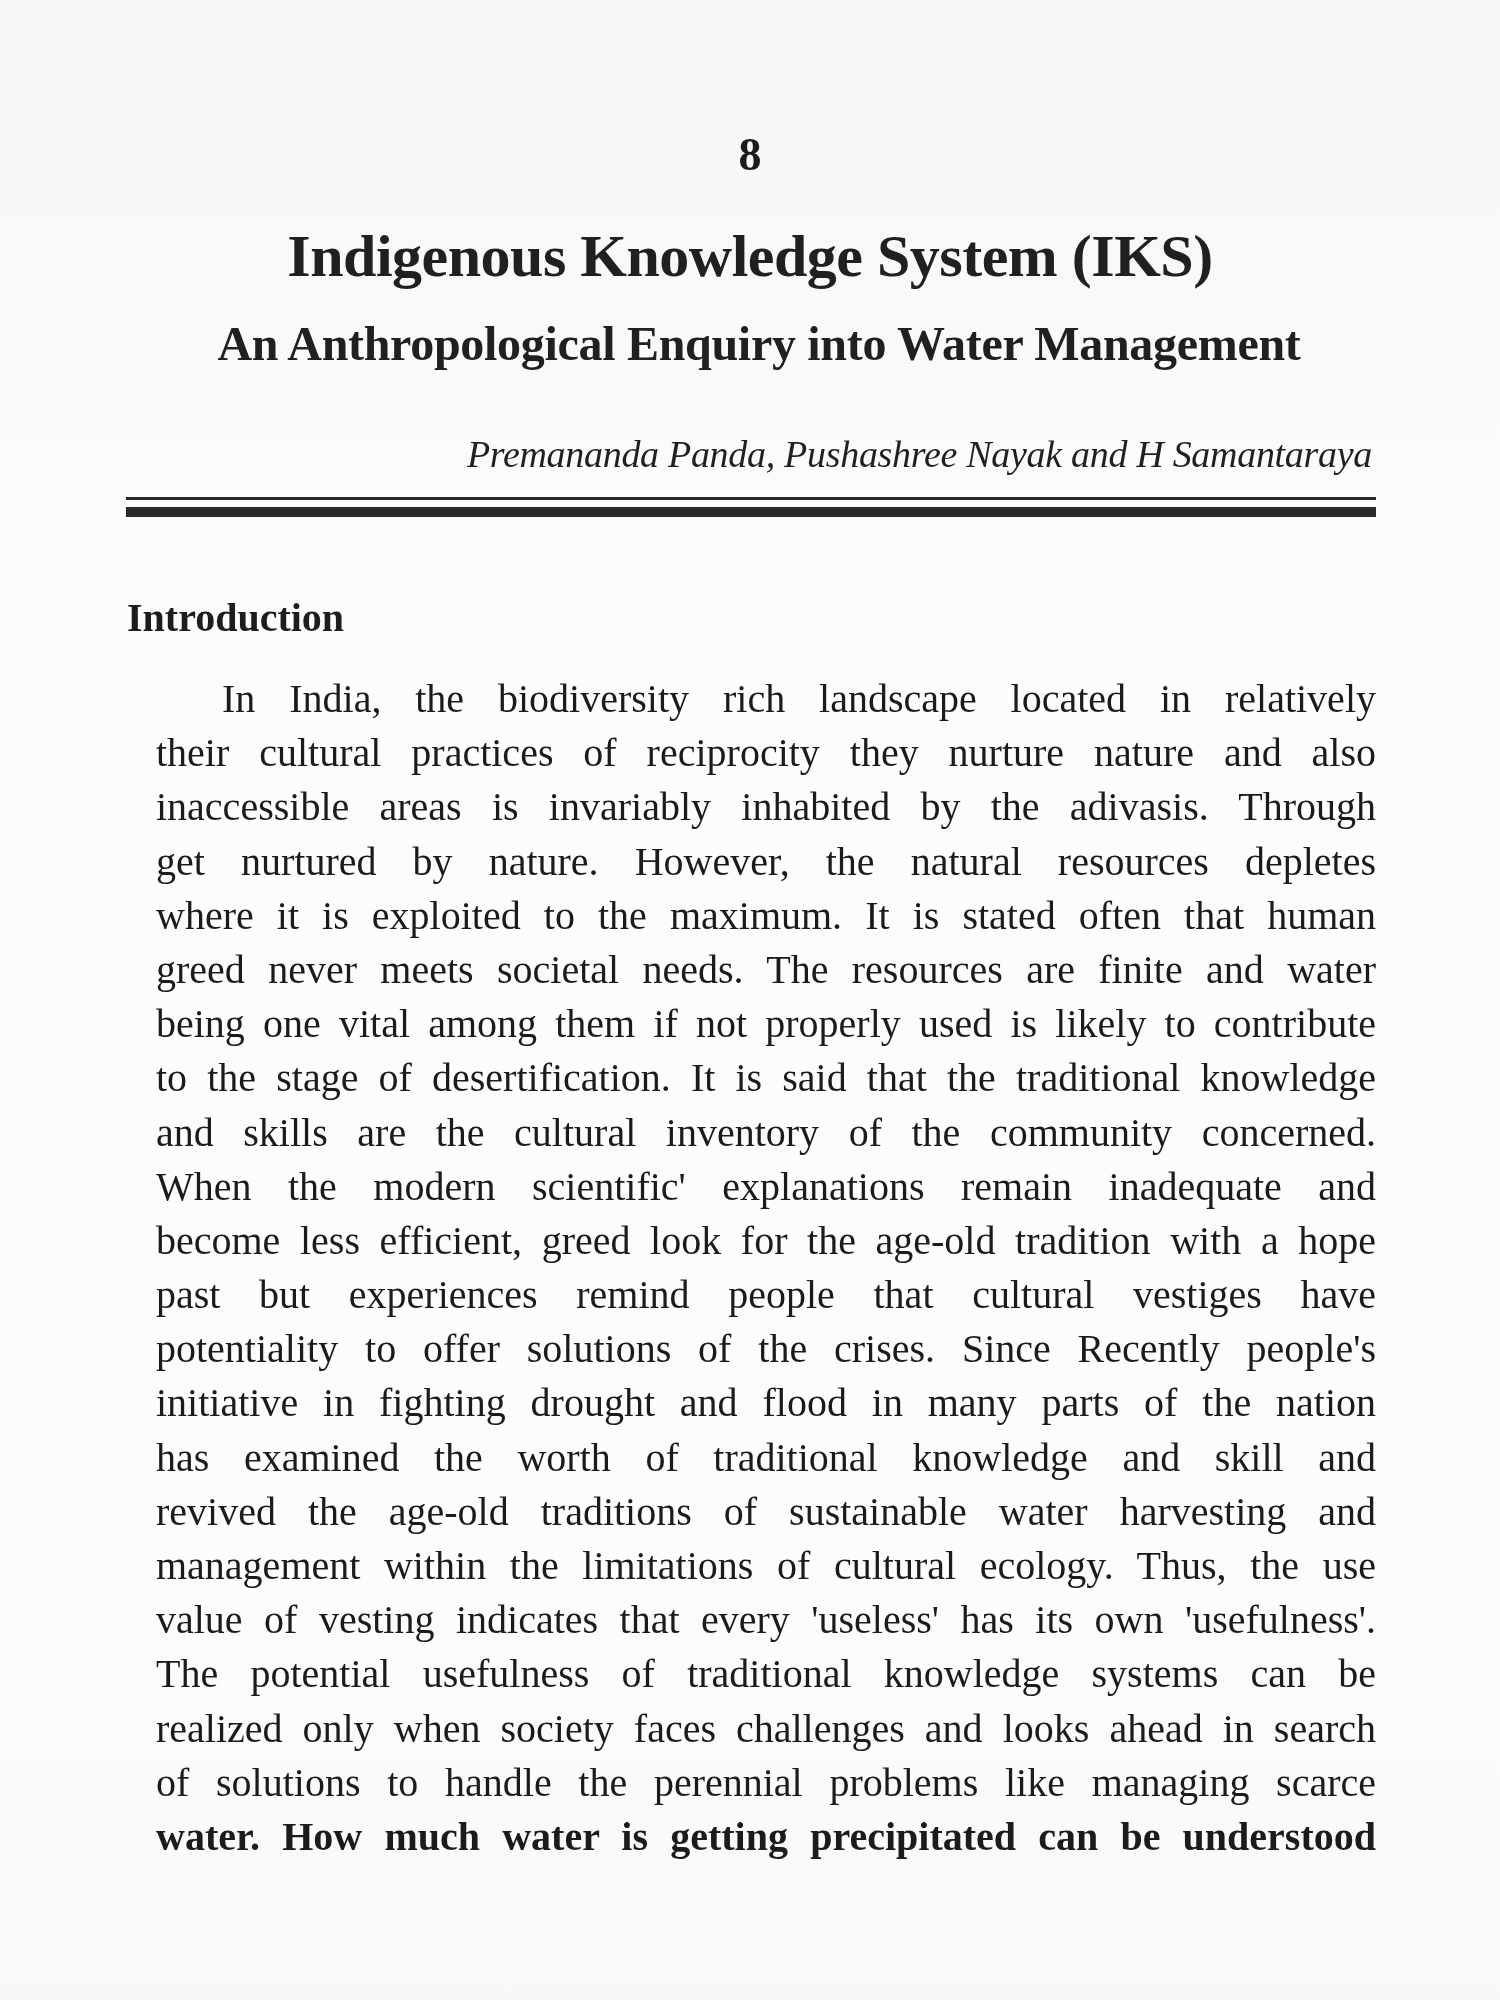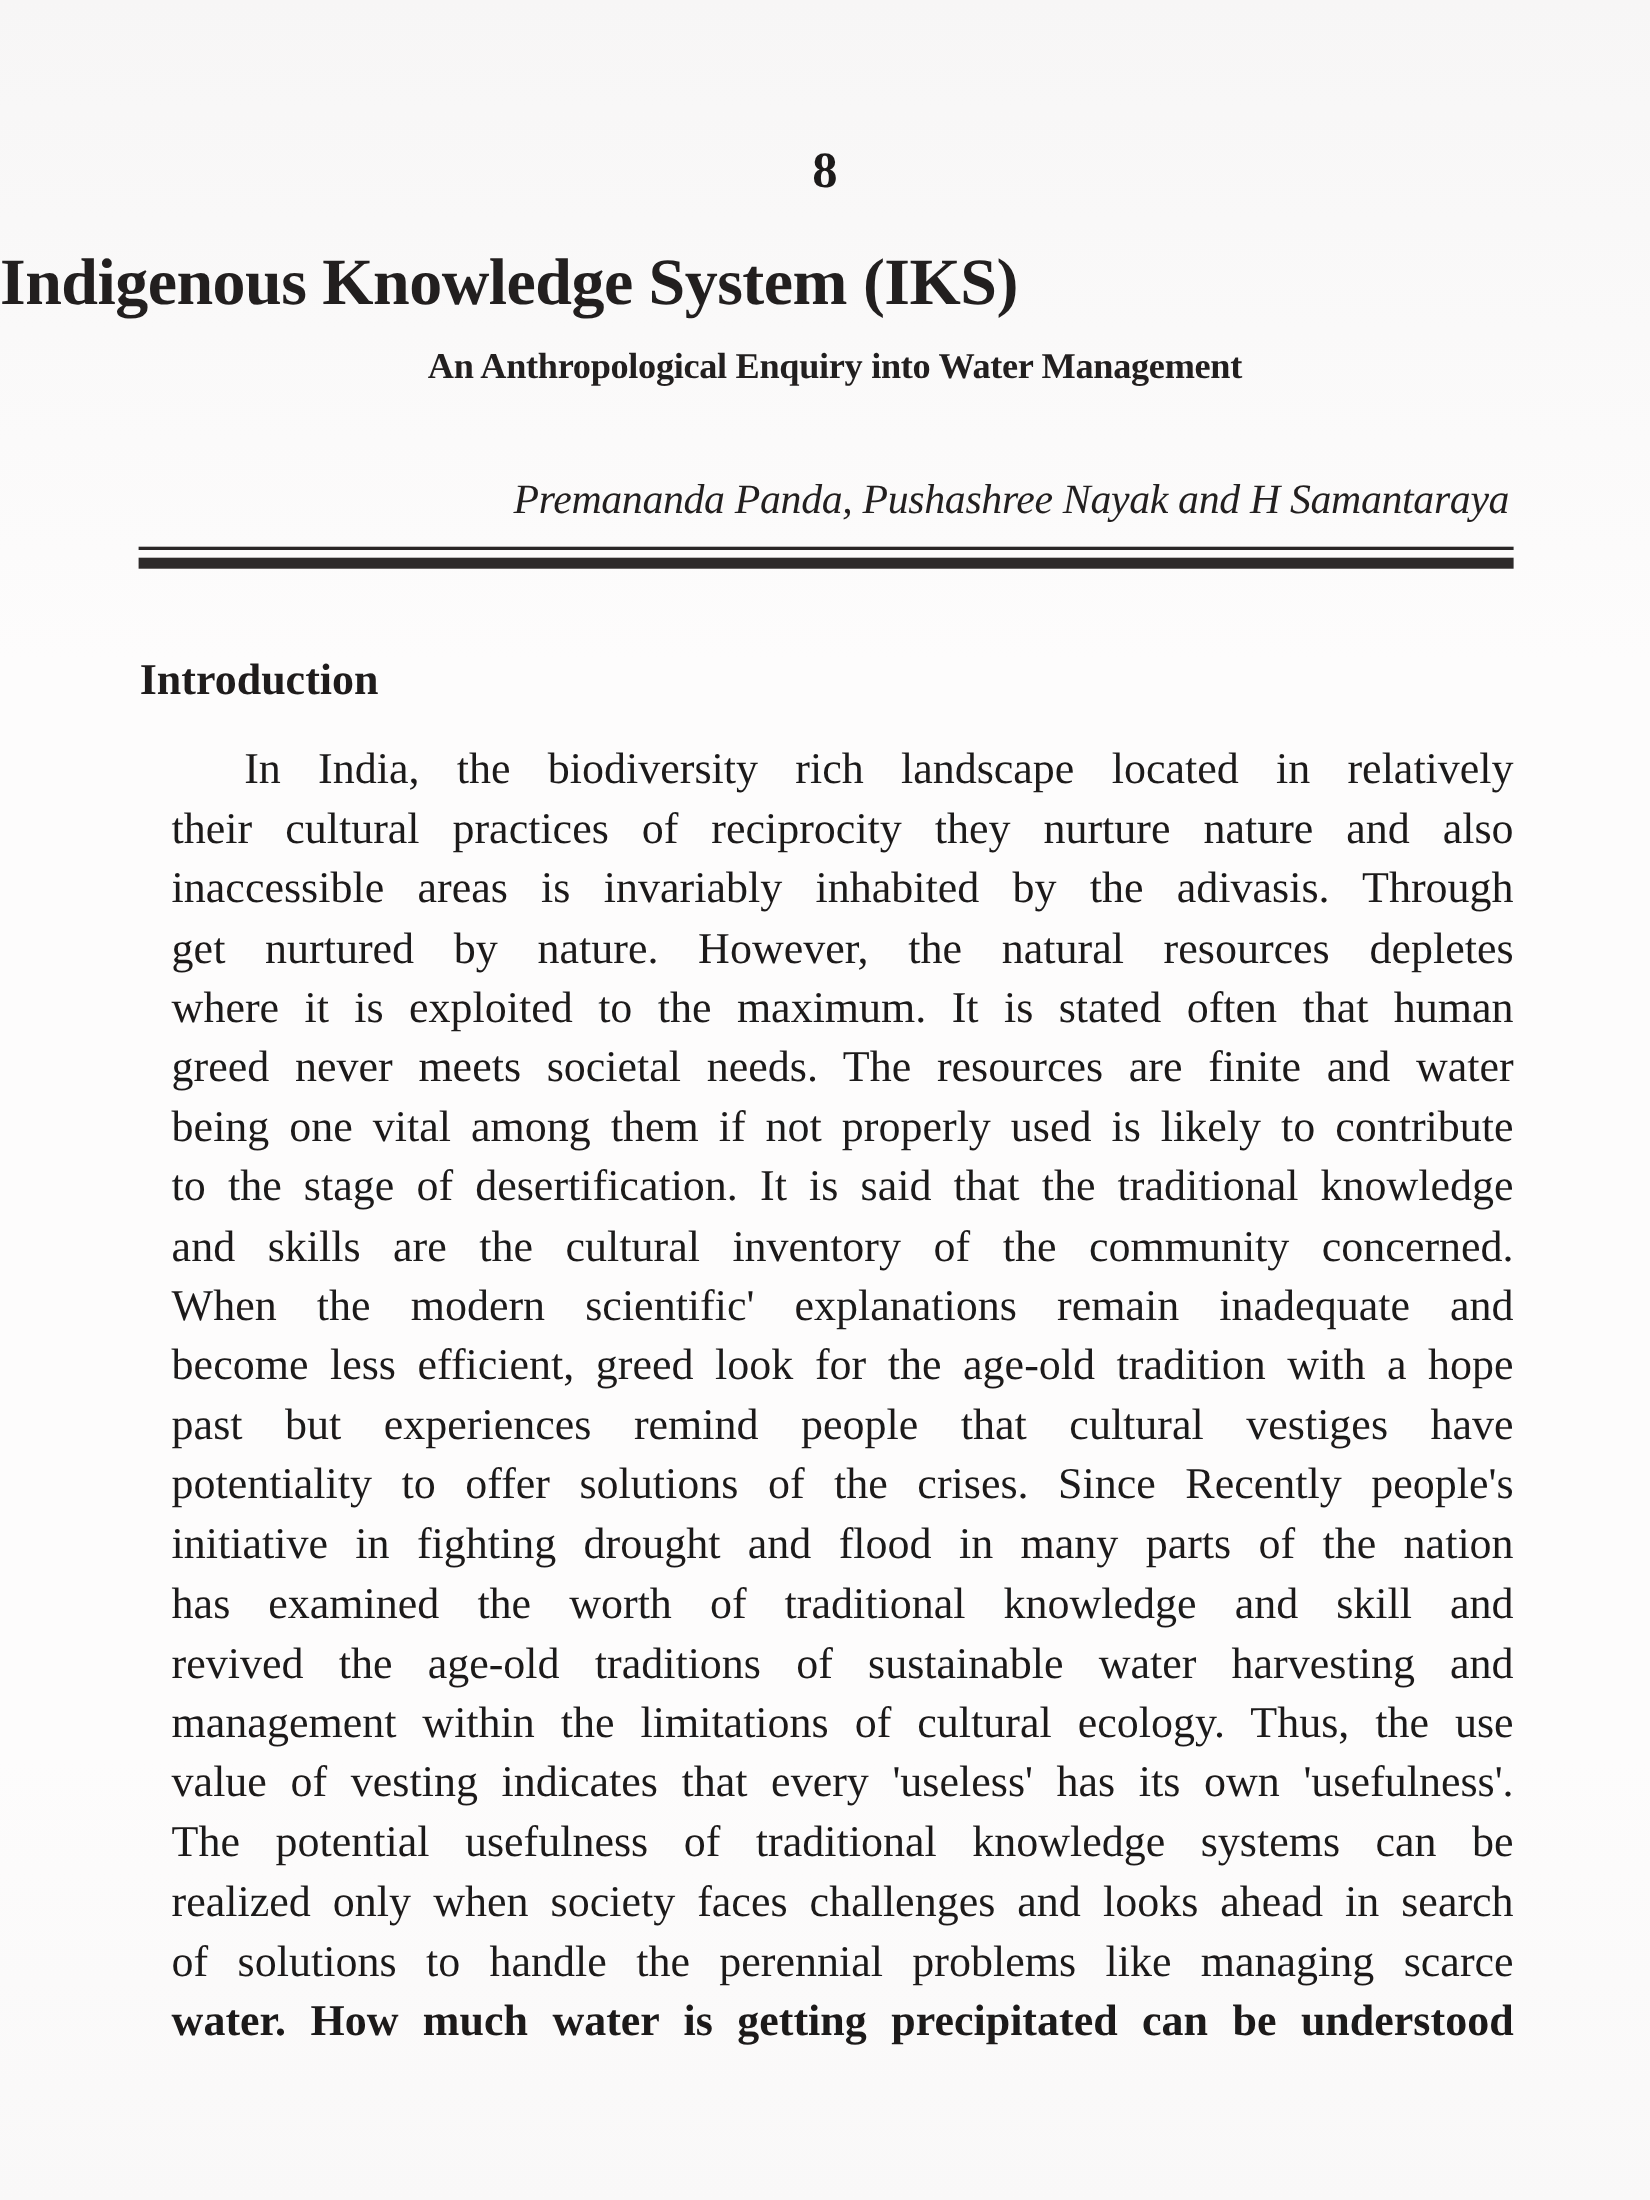--- a/index.html
+++ b/index.html
@@ -27,32 +27,32 @@
       left: 0; right: 0;
       text-align: center;
       font-size: 46px;
       font-weight: bold;
       letter-spacing: 0;
     }
     .chapter-title {
       position: absolute;
       top: 222px;
       left: 0; right: 0;
-      text-align: left;
+      text-align: center;
       font-size: 60px;
       font-weight: bold;
       letter-spacing: -0.5px;
       color: #221f1f;
     }
     .chapter-subtitle {
       position: absolute;
       top: 316px;
       left: 18px; right: 0;
       text-align: center;
-      font-size: 33px;
+      font-size: 48px;
       font-weight: bold;
       color: #221f1f;
       letter-spacing: -0.3px;
     }
     .authors {
       position: absolute;
       top: 432px;
       right: 128px;
       font-size: 38px;
       font-style: italic;

